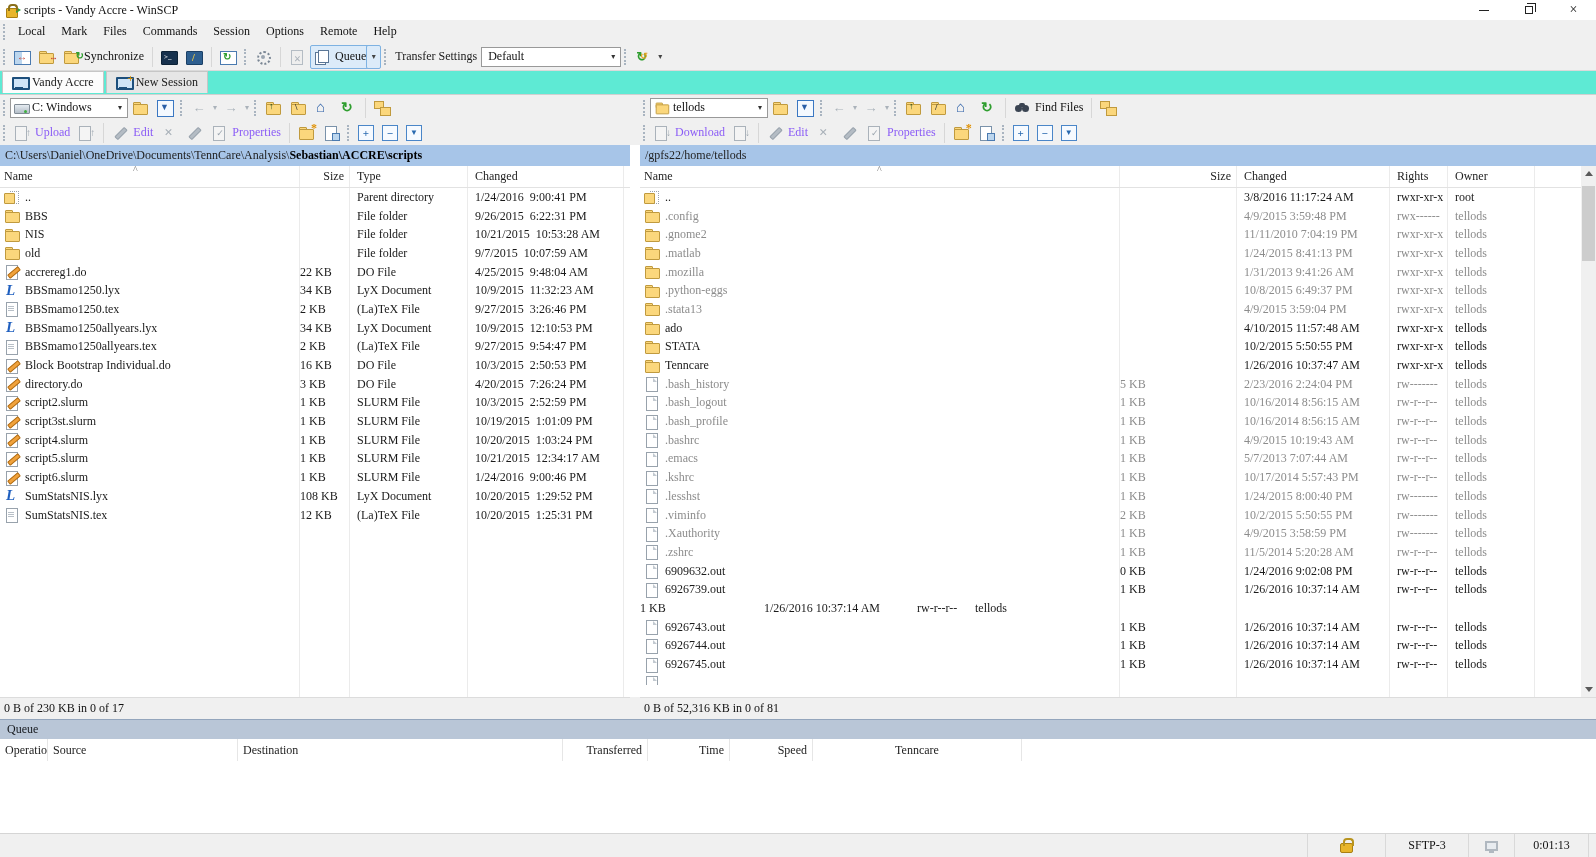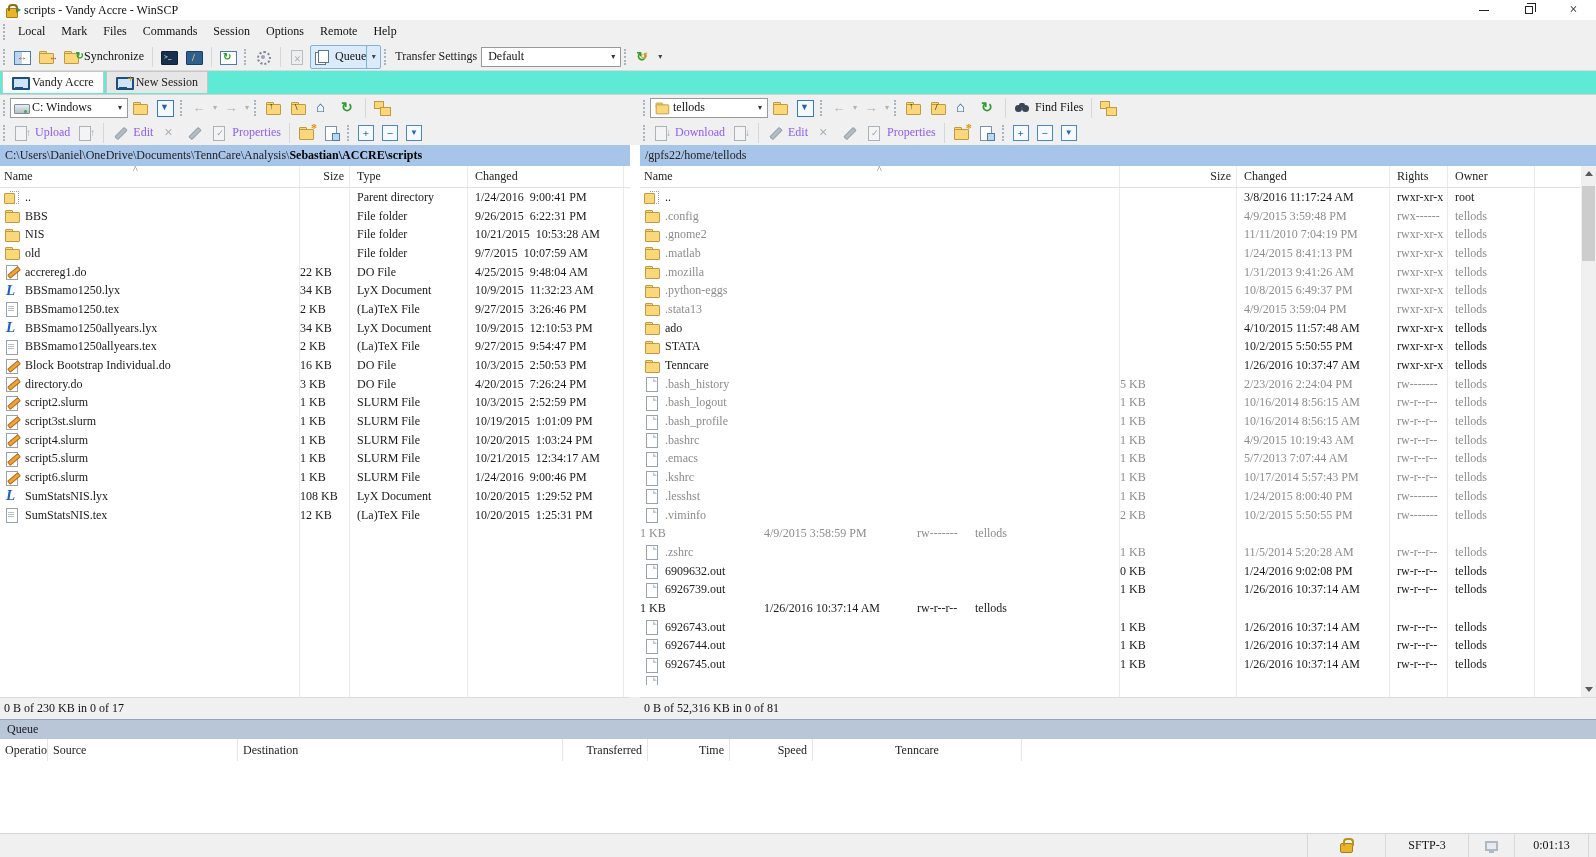--- a/index.html
+++ b/index.html
@@ -765,20 +765,21 @@
 
                 <div class="frow dim">
                   <span class="cell c-name"><span class="icon ic-file"></span><span class="fname">.viminfo</span></span>
                   <span class="cell c-size">2 KB</span>
                   <span class="cell c-changed">10/2/2015 5:50:55 PM</span>
                   <span class="cell c-rights">rw-------</span>
                   <span class="cell c-owner">tellods</span>
                 </div>
 
                 <div class="frow dim">
+                  <span class="cell c-name"><span class="icon ic-file"></span><span class="fname">.Xauthority</span></span>
                   <span class="cell c-size">1 KB</span>
                   <span class="cell c-changed">4/9/2015 3:58:59 PM</span>
                   <span class="cell c-rights">rw-------</span>
                   <span class="cell c-owner">tellods</span>
                 </div>
 
                 <div class="frow dim">
                   <span class="cell c-name"><span class="icon ic-file"></span><span class="fname">.zshrc</span></span>
                   <span class="cell c-size">1 KB</span>
                   <span class="cell c-changed">11/5/2014 5:20:28 AM</span>

